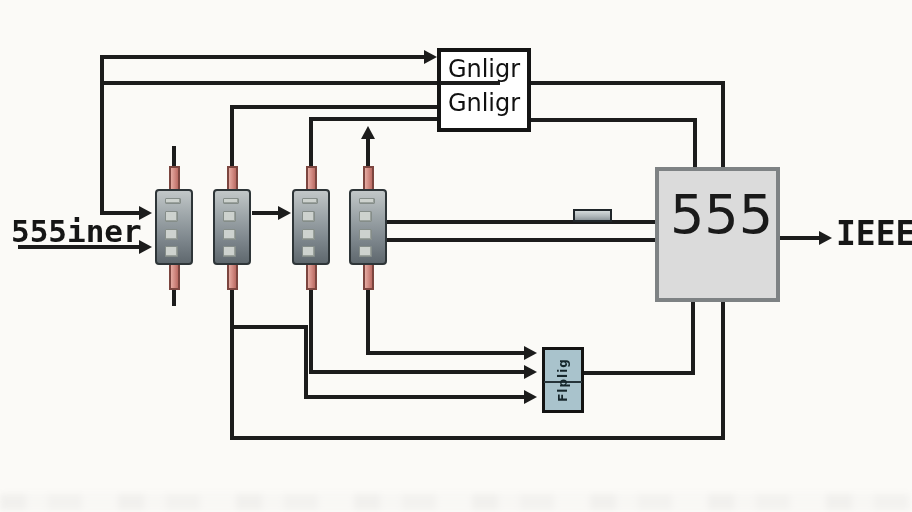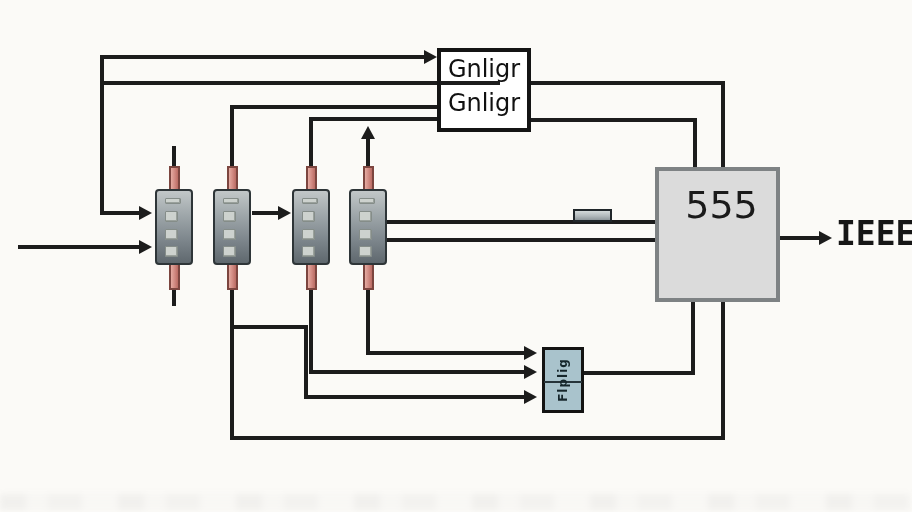--- a/index.html
+++ b/index.html
@@ -23,21 +23,21 @@
       background:var(--box-fill);border:4px solid var(--box-border);
       box-sizing:border-box;z-index:5;text-align:center;}
   .topbox .t1{position:absolute;left:0;right:0;top:3px;font-size:24px;color:#111;}
   .topbox .t2{position:absolute;left:0;right:0;top:37px;font-size:24px;color:#111;}
   .topbox .artifact{position:absolute;left:-1px;top:29px;width:60px;height:4px;background:var(--line);}
 
   .icbox{position:absolute;left:655px;top:167px;width:125px;height:135px;
       background:var(--ic-fill);border:4px solid var(--ic-border);
       box-sizing:border-box;z-index:5;}
   .icbox .lbl{position:absolute;left:8px;right:0;top:12px;text-align:center;
-      font-size:38px;color:#1a1a1a;}
+      font-size:54px;color:#1a1a1a;}
 
   .flipbox{position:absolute;left:542px;top:347px;width:42px;height:66px;
       background:var(--flip-fill);border:3px solid #131313;box-sizing:border-box;z-index:5;}
   .flipbox .divider{position:absolute;left:-1px;right:-1px;top:31px;height:2px;background:#26343a;}
   .flipbox .rlabel{position:absolute;left:50%;top:50%;transform:translate(-50%,-50%) rotate(-90deg);
       font-size:12px;font-weight:bold;color:#16262b;white-space:nowrap;letter-spacing:1px;}
 
   .block{position:absolute;left:573px;top:209px;width:39px;height:13px;
       background:linear-gradient(180deg,#d4d9da 0%,#b2b9bc 55%,#8f979b 100%);
       border:2px solid #20262a;box-sizing:border-box;z-index:4;}
@@ -72,20 +72,21 @@
 
   <div class="wv" style="left:100px;top:55px;height:160px"></div>
   <div class="wh" style="left:100px;top:55px;width:325px"></div>
   <div class="ar" style="left:424px;top:50px"></div>
   <div class="wh" style="left:100px;top:81px;width:625px"></div>
   <div class="wh" style="left:100px;top:211px;width:40px"></div>
   <div class="ar" style="left:139px;top:206px"></div>
 
   <div class="wh" style="left:18px;top:245px;width:122px"></div>
   <div class="ar" style="left:139px;top:240px"></div>
+  <div class="lbl-in">555iner</div>
 
   <div class="wh" style="left:230px;top:105px;width:207px"></div>
   <div class="wv" style="left:230px;top:105px;height:62px"></div>
   <div class="wh" style="left:309px;top:117px;width:128px"></div>
   <div class="wv" style="left:309px;top:117px;height:50px"></div>
 
   <div class="wv" style="left:366px;top:138px;height:30px"></div>
   <div class="au" style="left:361px;top:126px"></div>
 
   <div class="wv" style="left:172px;top:146px;height:22px"></div>

